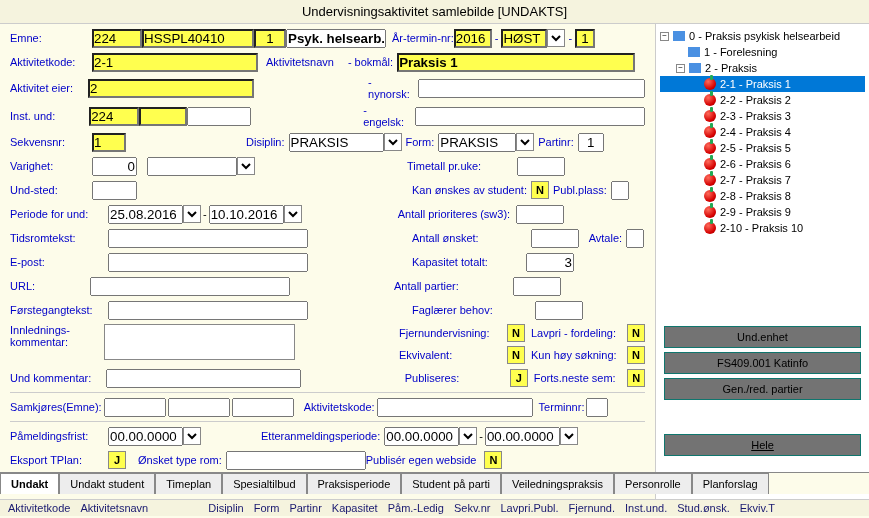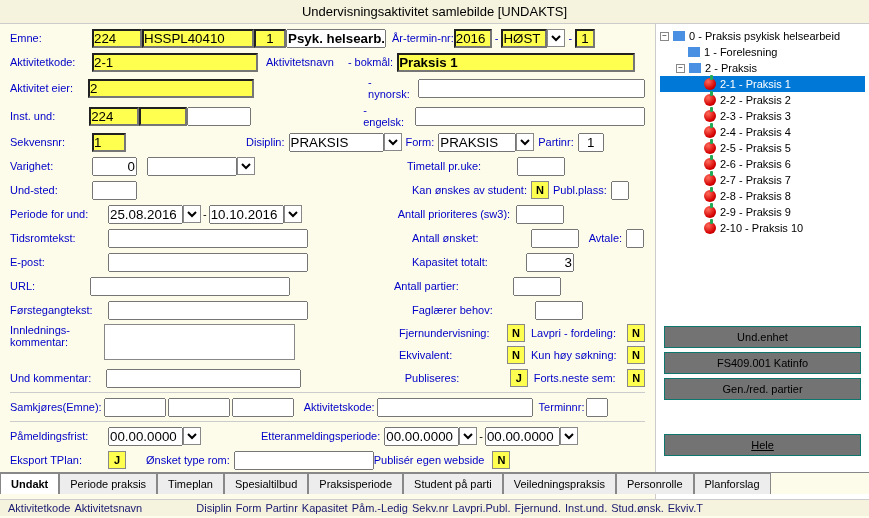--- a/index.html
+++ b/index.html
@@ -86,21 +86,21 @@
 .colhead {
   position: absolute;
   bottom: 0;
   left: 0;
   right: -215px;
   background: #F5F3DE;
   padding: 2px 8px;
   font-size: 11px;
   color: #191970;
   display: flex;
-  gap: 4px;
+  gap: 10px;
   border-top: 1px solid #ccc;
 }
 .tree-row { display: flex; align-items: center; height: 16px; gap: 4px; }
 .tree-row.selected { background: #0078D7; color: #fff; }
 .apple {
   width: 12px; height: 12px; border-radius: 50%;
   background: radial-gradient(circle at 35% 30%, #ff6b5b, #d40000 65%, #8b0000);
   position: relative; display: inline-block;
 }
 .apple::after {
@@ -294,29 +294,29 @@
       <input style="width: 75px; margin-left: 4px;" value="00.00.0000">
       <select class="drop"></select>
       <span style="margin:0 2px">-</span>
       <input style="width: 75px;" value="00.00.0000">
       <select class="drop"></select>
     </div>
 
     <div class="row">
       <span class="lbl" style="width:98px">Eksport TPlan:</span>
       <span class="flag">J</span>
-      <span class="lbl" style="margin-left:20px">Ønsket type rom:</span>
+      <span class="lbl" style="margin-left:12px">Ønsket type rom:</span>
       <input style="width: 140px; margin-left: 4px;">
       <span class="lbl" style="">Publisér egen webside</span>
       <span class="flag" style="margin-left:8px">N</span>
     </div>
 
     <div class="tabs">
       <div class="tab active">Undakt</div>
-      <div class="tab">Periode praksis</div>
+      <div class="tab">Undakt student</div>
       <div class="tab">Timeplan</div>
       <div class="tab">Spesialtilbud</div>
       <div class="tab">Praksisperiode</div>
       <div class="tab">Student på parti</div>
       <div class="tab">Veiledningspraksis</div>
       <div class="tab">Personrolle</div>
       <div class="tab">Planforslag</div>
     </div>
 
     <div class="colhead">

